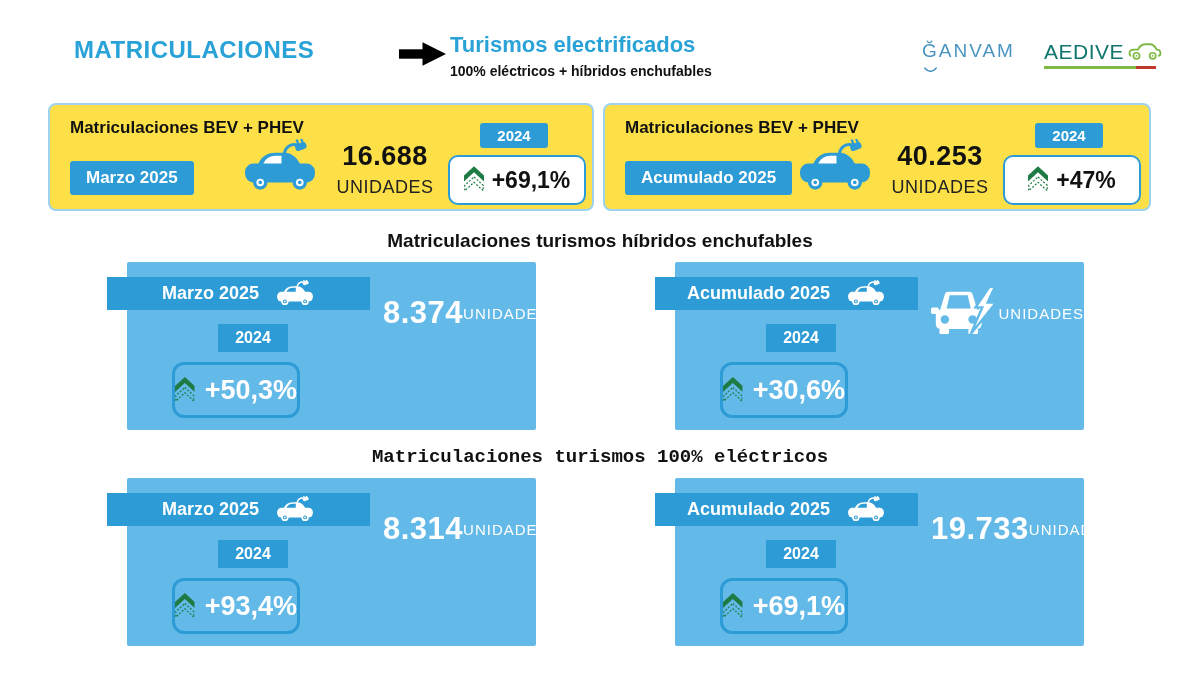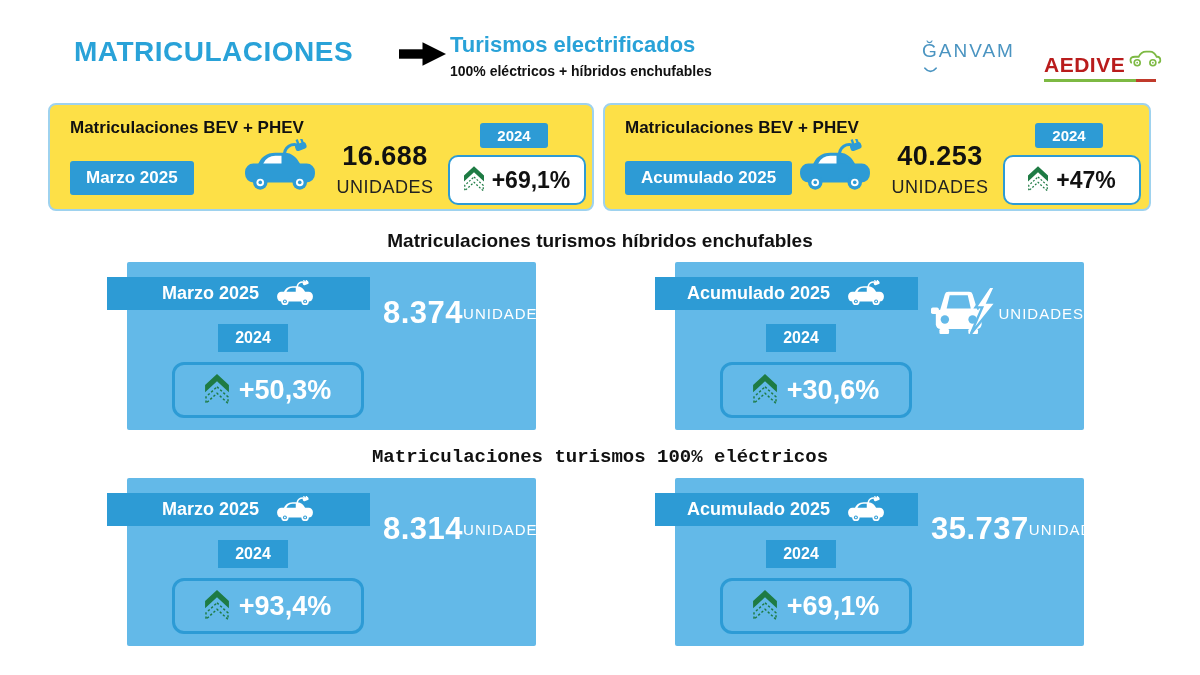--- a/index.html
+++ b/index.html
@@ -11,30 +11,30 @@
   }
   html,body{margin:0;padding:0;background:#fff;}
   .canvas{
     position:relative;width:1200px;height:675px;background:#ffffff;overflow:hidden;
     font-family:"Liberation Sans","DejaVu Sans",sans-serif;color:#111;
   }
   svg{display:block;}
   .defs{position:absolute;width:0;height:0;overflow:hidden;}
 
   
-  .h-title{position:absolute;left:74px;top:36px;font-size:28px;font-weight:bold;color:var(--blue);letter-spacing:.5px;}
+  .h-title{position:absolute;left:74px;top:36px;font-size:24px;font-weight:bold;color:var(--blue);letter-spacing:.5px;}
   .h-arrow{position:absolute;left:399px;top:41px;width:47px;height:26px;color:#000;}
   .h-center{position:absolute;left:450px;top:32px;width:340px;}
   .h-sub1{font-size:22px;font-weight:bold;color:var(--blue);}
   .h-sub2{font-size:14px;font-weight:bold;color:#111;margin-top:5px;}
   .logo-ganvam{position:absolute;left:922px;top:40px;font-size:19px;color:#4A94C1;letter-spacing:2px;}
   .g-smile{position:absolute;left:2px;top:27px;width:13px;height:7px;color:#4A94C1;}
   .logo-aedive{position:absolute;left:1044px;top:40px;width:118px;}
   .aedive-row{display:flex;align-items:center;gap:4px;}
-  .aedive-text{font-size:21px;font-weight:bold;color:#b91c1c;letter-spacing:.5px;margin-top:13px;}
+  .aedive-text{font-size:21px;font-weight:normal;color:#0f766e;letter-spacing:.5px;}
   .aedive-car{width:36px;height:20px;color:#7DB943;}
   .aedive-bar{height:3px;margin-top:2px;width:112px;
     background:linear-gradient(90deg,#7DB943 0%,#7DB943 82%,#C03A2B 82%,#C03A2B 100%);}
 
   
   .sum-box{position:absolute;top:103px;height:108px;background:#fde047;border:2px solid var(--box-border);
     border-radius:8px;box-sizing:border-box;}
   .sum-0{left:48px;width:546px;}
   .sum-1{left:603px;width:548px;}
   .sum-title{position:absolute;left:20px;top:13px;font-size:17px;font-weight:bold;}
@@ -60,21 +60,21 @@
   .card{position:absolute;width:409px;height:168px;background:var(--card);border-radius:2px;}
   .card.c00{left:127px;top:262px;}
   .card.c01{left:675px;top:262px;}
   .card.c10{left:127px;top:478px;}
   .card.c11{left:675px;top:478px;}
   .card-badge{position:absolute;left:-20px;top:15px;width:263px;height:33px;background:var(--badge);
     display:flex;align-items:center;justify-content:center;gap:16px;color:#fff;font-weight:bold;font-size:18px;}
   .badge-car{width:40px;height:28px;color:#fff;--cut:var(--badge);}
   .card-year{position:absolute;left:91px;top:62px;width:70px;height:28px;background:var(--badge);color:#fff;
     font-size:16px;font-weight:bold;display:flex;align-items:center;justify-content:center;}
-  .card-delta{position:absolute;left:45px;top:100px;width:192px;height:56px;border:3px solid var(--badge);
+  .card-delta{position:absolute;left:45px;top:100px;width:128px;height:56px;border:3px solid var(--badge);
     border-radius:12px;box-sizing:border-box;display:flex;align-items:center;justify-content:center;gap:10px;}
   .card-delta .d{font-size:27px;font-weight:bold;color:#fff;}
   .card-right{position:absolute;left:256px;top:12px;width:153px;display:flex;flex-direction:row;align-items:center;}
   .card-carbolt{width:104px;height:74px;color:#fff;--cut:var(--card);}
   .card-right .v{font-size:31px;font-weight:bold;color:#fff;margin-top:4px;letter-spacing:.5px;}
   .card-right .u{font-size:15px;color:#fff;margin-top:5px;letter-spacing:1px;}
 </style>
 </head>
 <body>
 
@@ -282,18 +282,18 @@
     <div class="card-delta">
       <svg class="chev" width="24" height="33">
           <use href="#chevron-up"></use>
         </svg>
       <span class="d">+69,1%</span>
     </div>
     <div class="card-right">
       <svg class="card-carbolt">
           <use href="#car-bolt"></use>
         </svg>
-      <div class="v">35.737</div>
+      <div class="v">19.733</div>
       <div class="u">UNIDADES</div>
     </div>
   </div>
 
 </div>
 
 </body></html>

